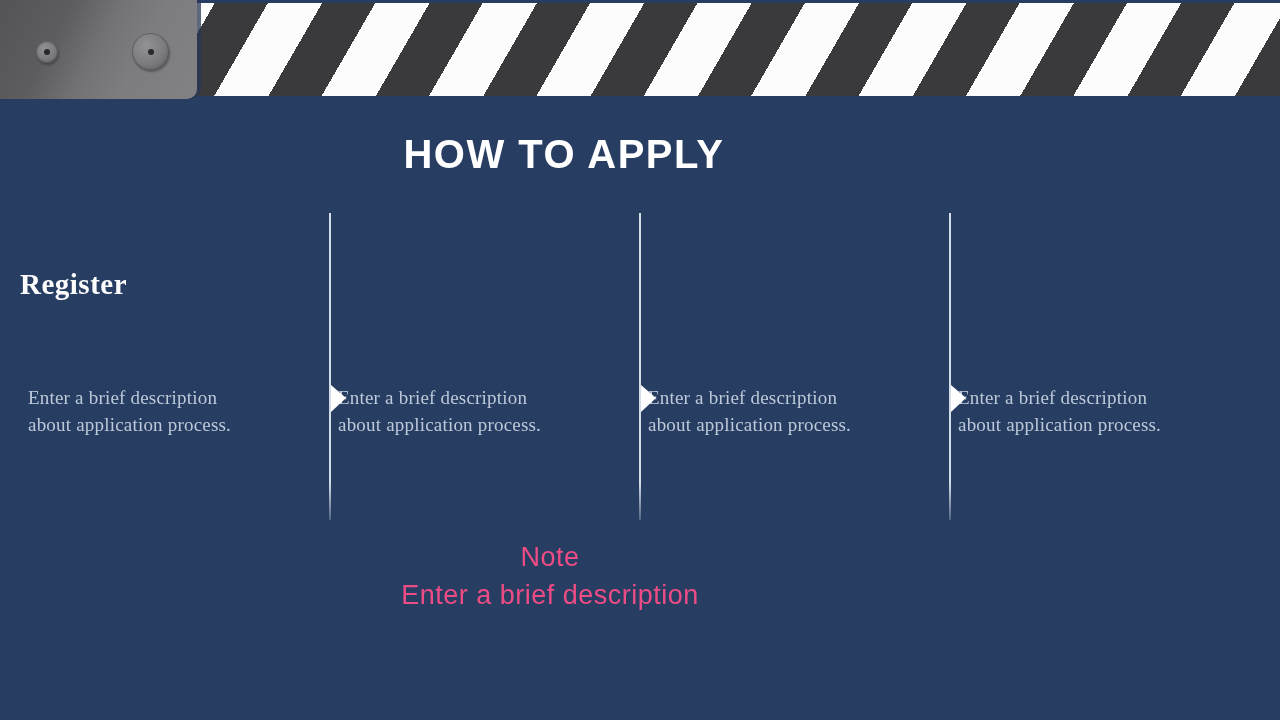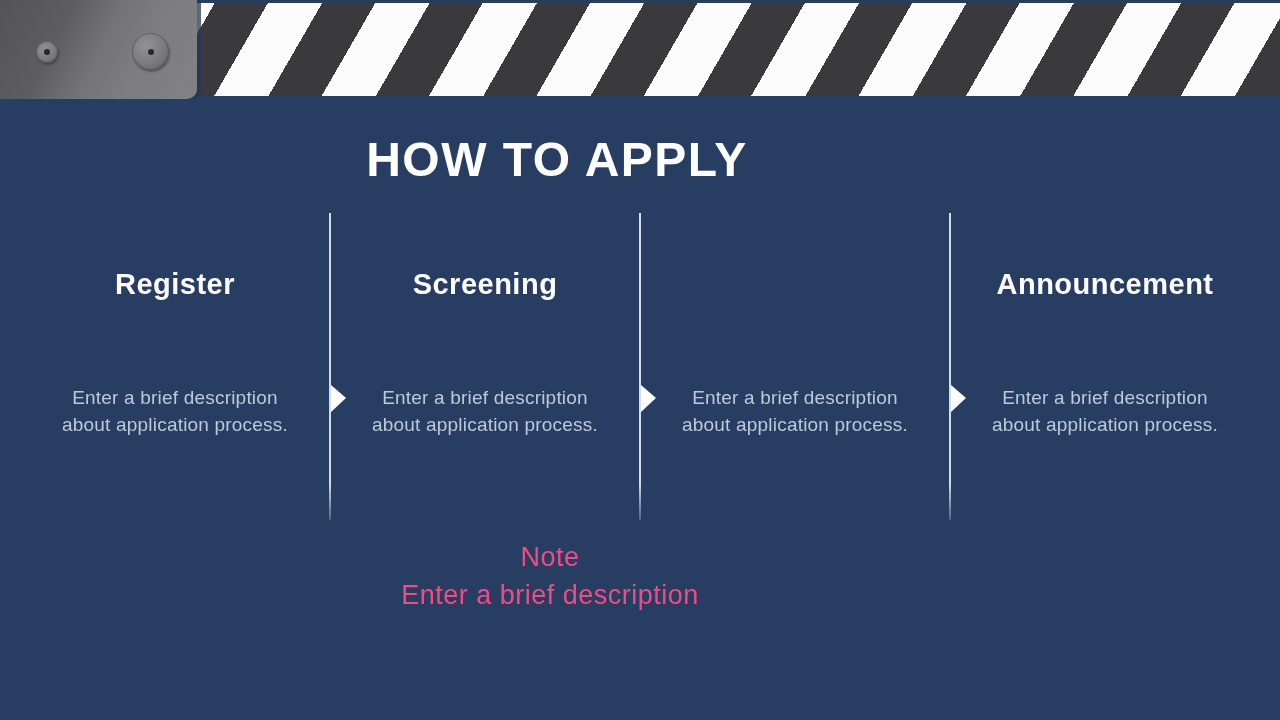--- a/index.html
+++ b/index.html
@@ -35,31 +35,31 @@
   }
   .screw.small { left: 36px; top: 41px; width: 22px; height: 22px; }
   .screw.large { left: 132px; top: 33px; width: 37px; height: 37px; }
   .screw-dot {
     position: absolute; left: 50%; top: 50%; width: 6px; height: 6px;
     margin: -3px 0 0 -3px; border-radius: 50%; background: #28282a;
   }
 
   
   .slide-title {
-    position: absolute; left: 5px; top: 132px; width: 1104px;
+    position: absolute; left: 12px; top: 132px; width: 1104px;
     text-align: center;
-    color: #ffffff; font-size: 48px; font-weight: bold; letter-spacing: 1.5px;
+    color: #ffffff; font-size: 40px; font-weight: bold; letter-spacing: 1.5px;
   }
 
   
   .steps-row {
     position: absolute; left: 20px; top: 210px; width: 1240px; height: 315px;
     display: flex;
   }
-  .step-column { flex: 1 1 0; position: relative; text-align: center; }
+  .step-column { flex: 1 1 0; position: relative; text-align: left; font-family: Liberation Serif, serif; }
   .step-label {
     position: absolute; left: 0; right: 0; top: 58px;
     color: #fdfdfe; font-size: 29px; font-weight: bold; letter-spacing: 0.5px;
   }
   .step-description {
     position: absolute; left: 8px; right: 8px; top: 174px;
     color: var(--text_light, #bdc9d9);
     font-size: 19px; line-height: 27px; letter-spacing: 0.2px;
   }
   .column-divider {
@@ -106,36 +106,34 @@
 
   <div class="step-column">
     <div class="step-label">Register</div>
     <div class="step-description">
       <div>Enter a brief description</div>
       <div>about application process.</div>
     </div>
   </div>
 
   <div class="step-column">
-    <div class="step-label">Screening</div>
     <div class="step-description">
       <div>Enter a brief description</div>
       <div>about application process.</div>
     </div>
   </div>
 
   <div class="step-column">
     <div class="step-description">
       <div>Enter a brief description</div>
       <div>about application process.</div>
     </div>
   </div>
 
   <div class="step-column">
-    <div class="step-label">Announcement</div>
     <div class="step-description">
       <div>Enter a brief description</div>
       <div>about application process.</div>
     </div>
   </div>
 
   <div class="column-divider d1"></div>
   <div class="column-divider d2"></div>
   <div class="column-divider d3"></div>
   <div class="arrow-right a1"></div>

